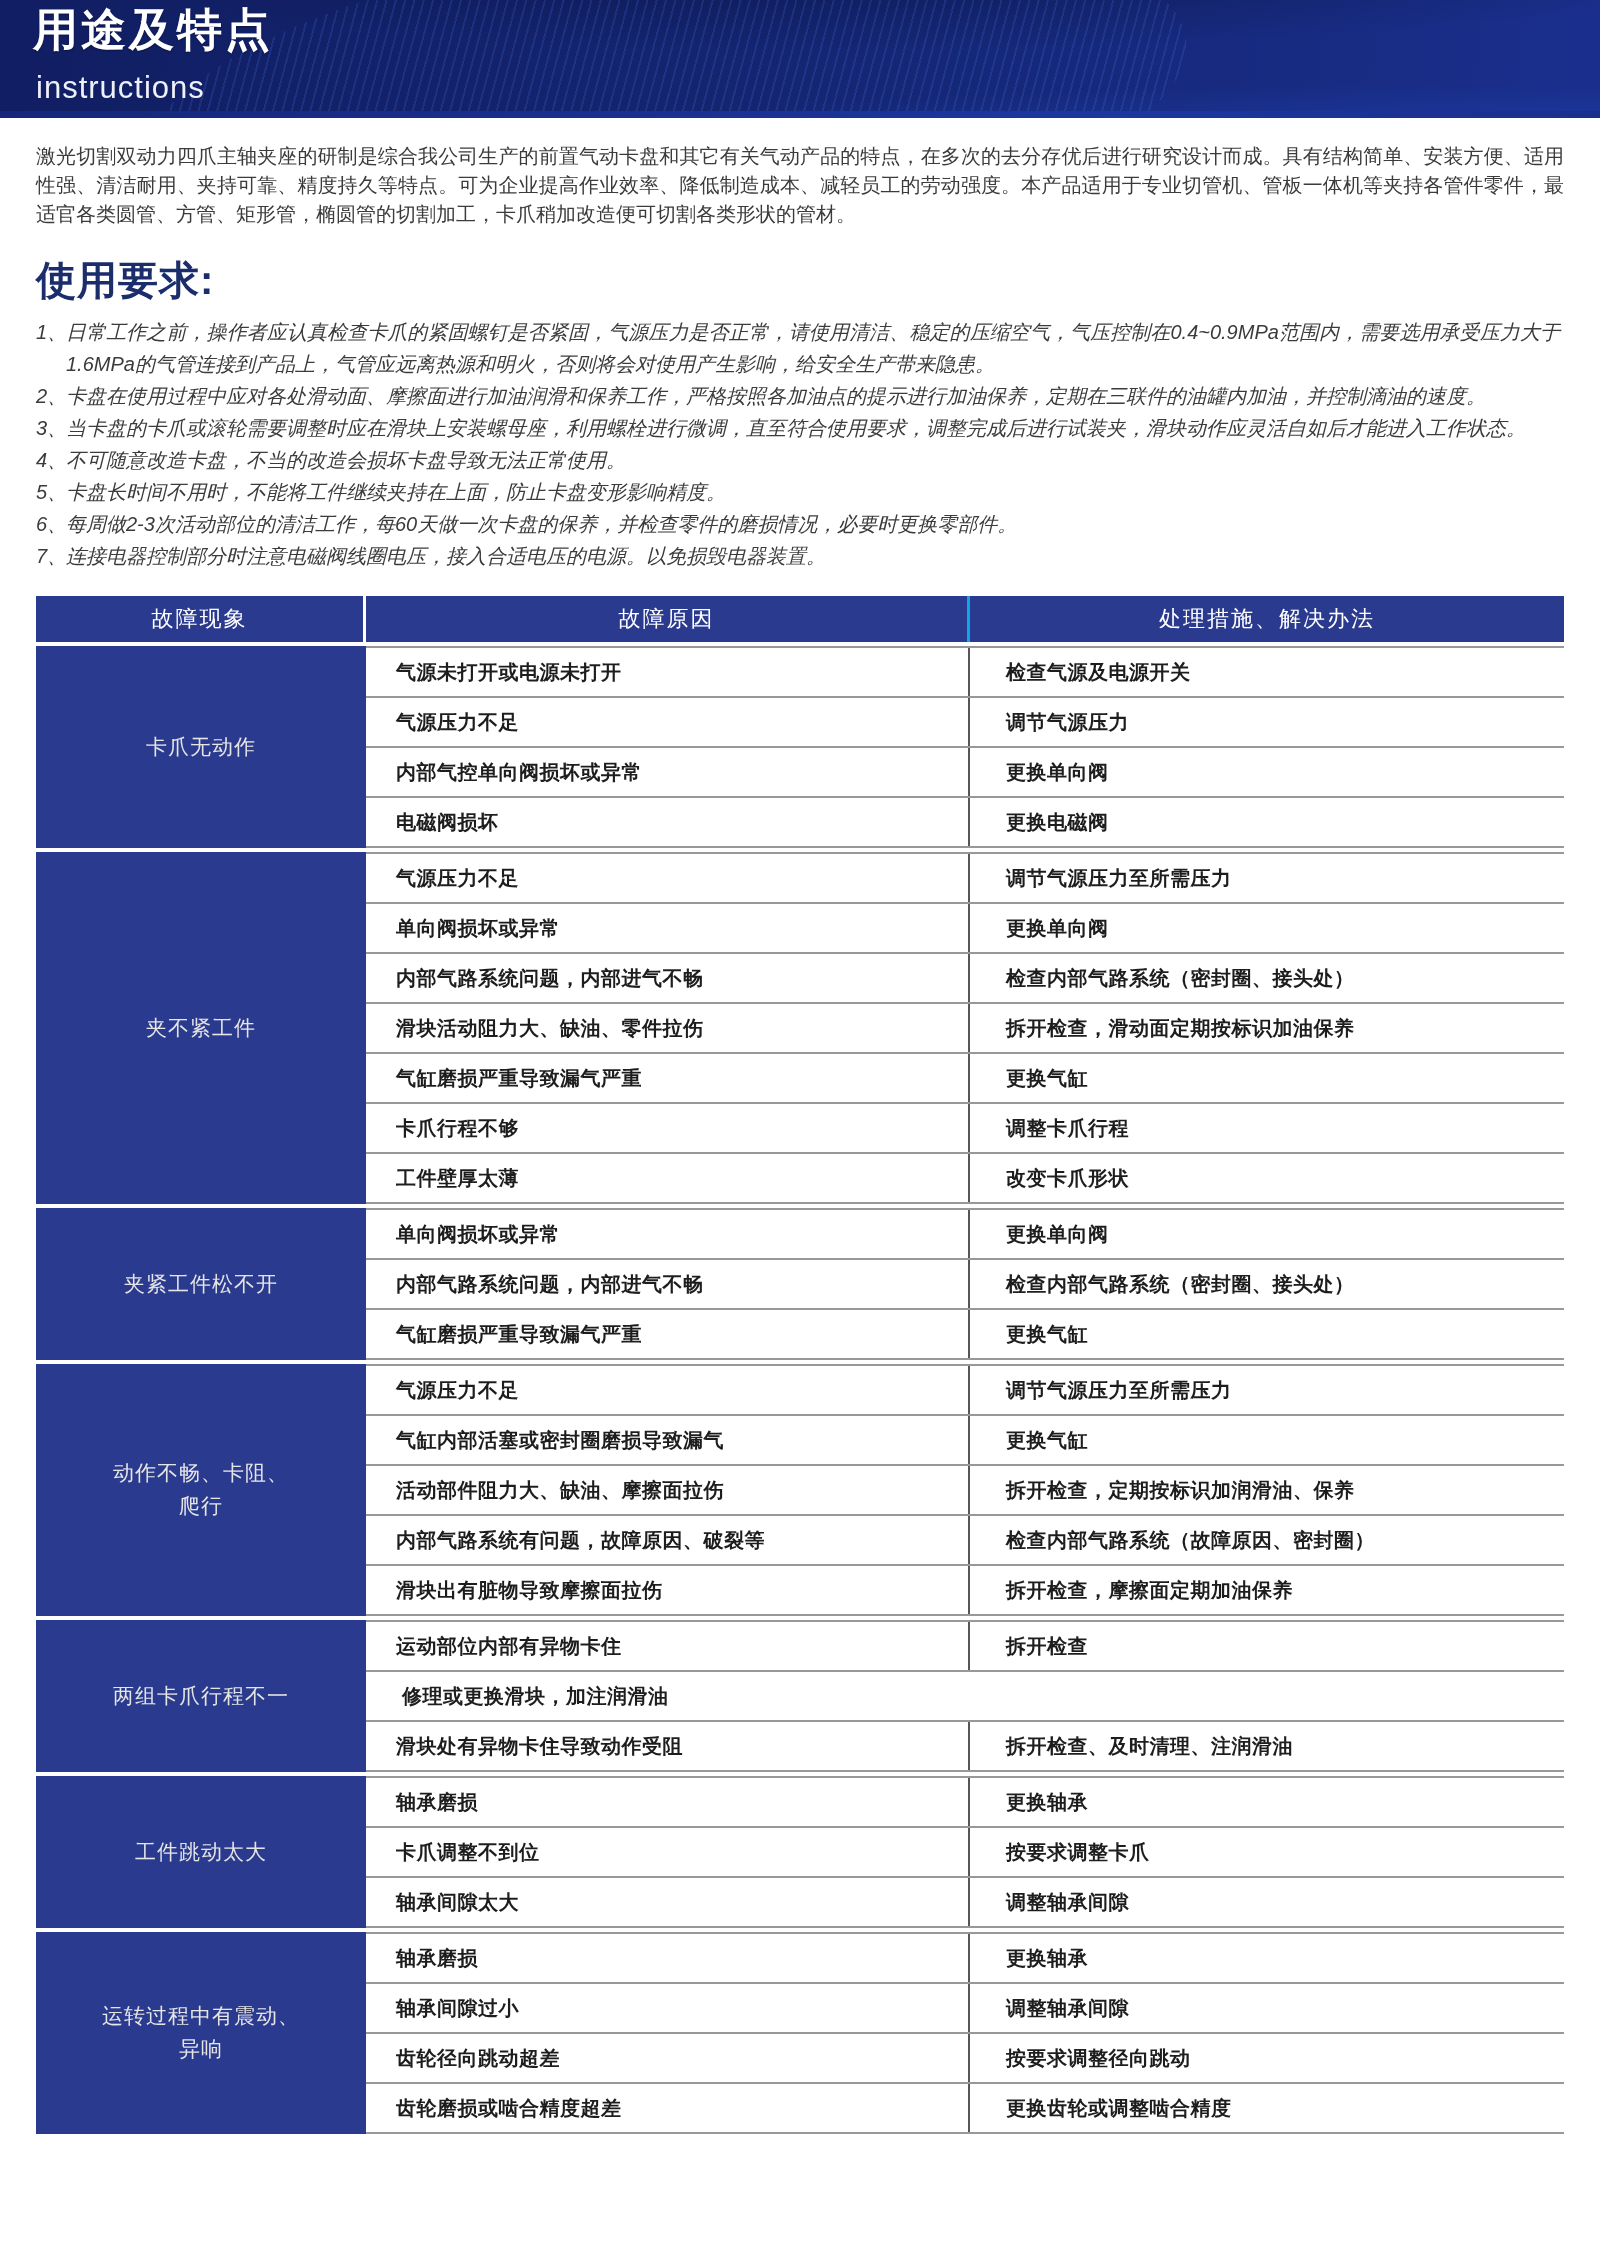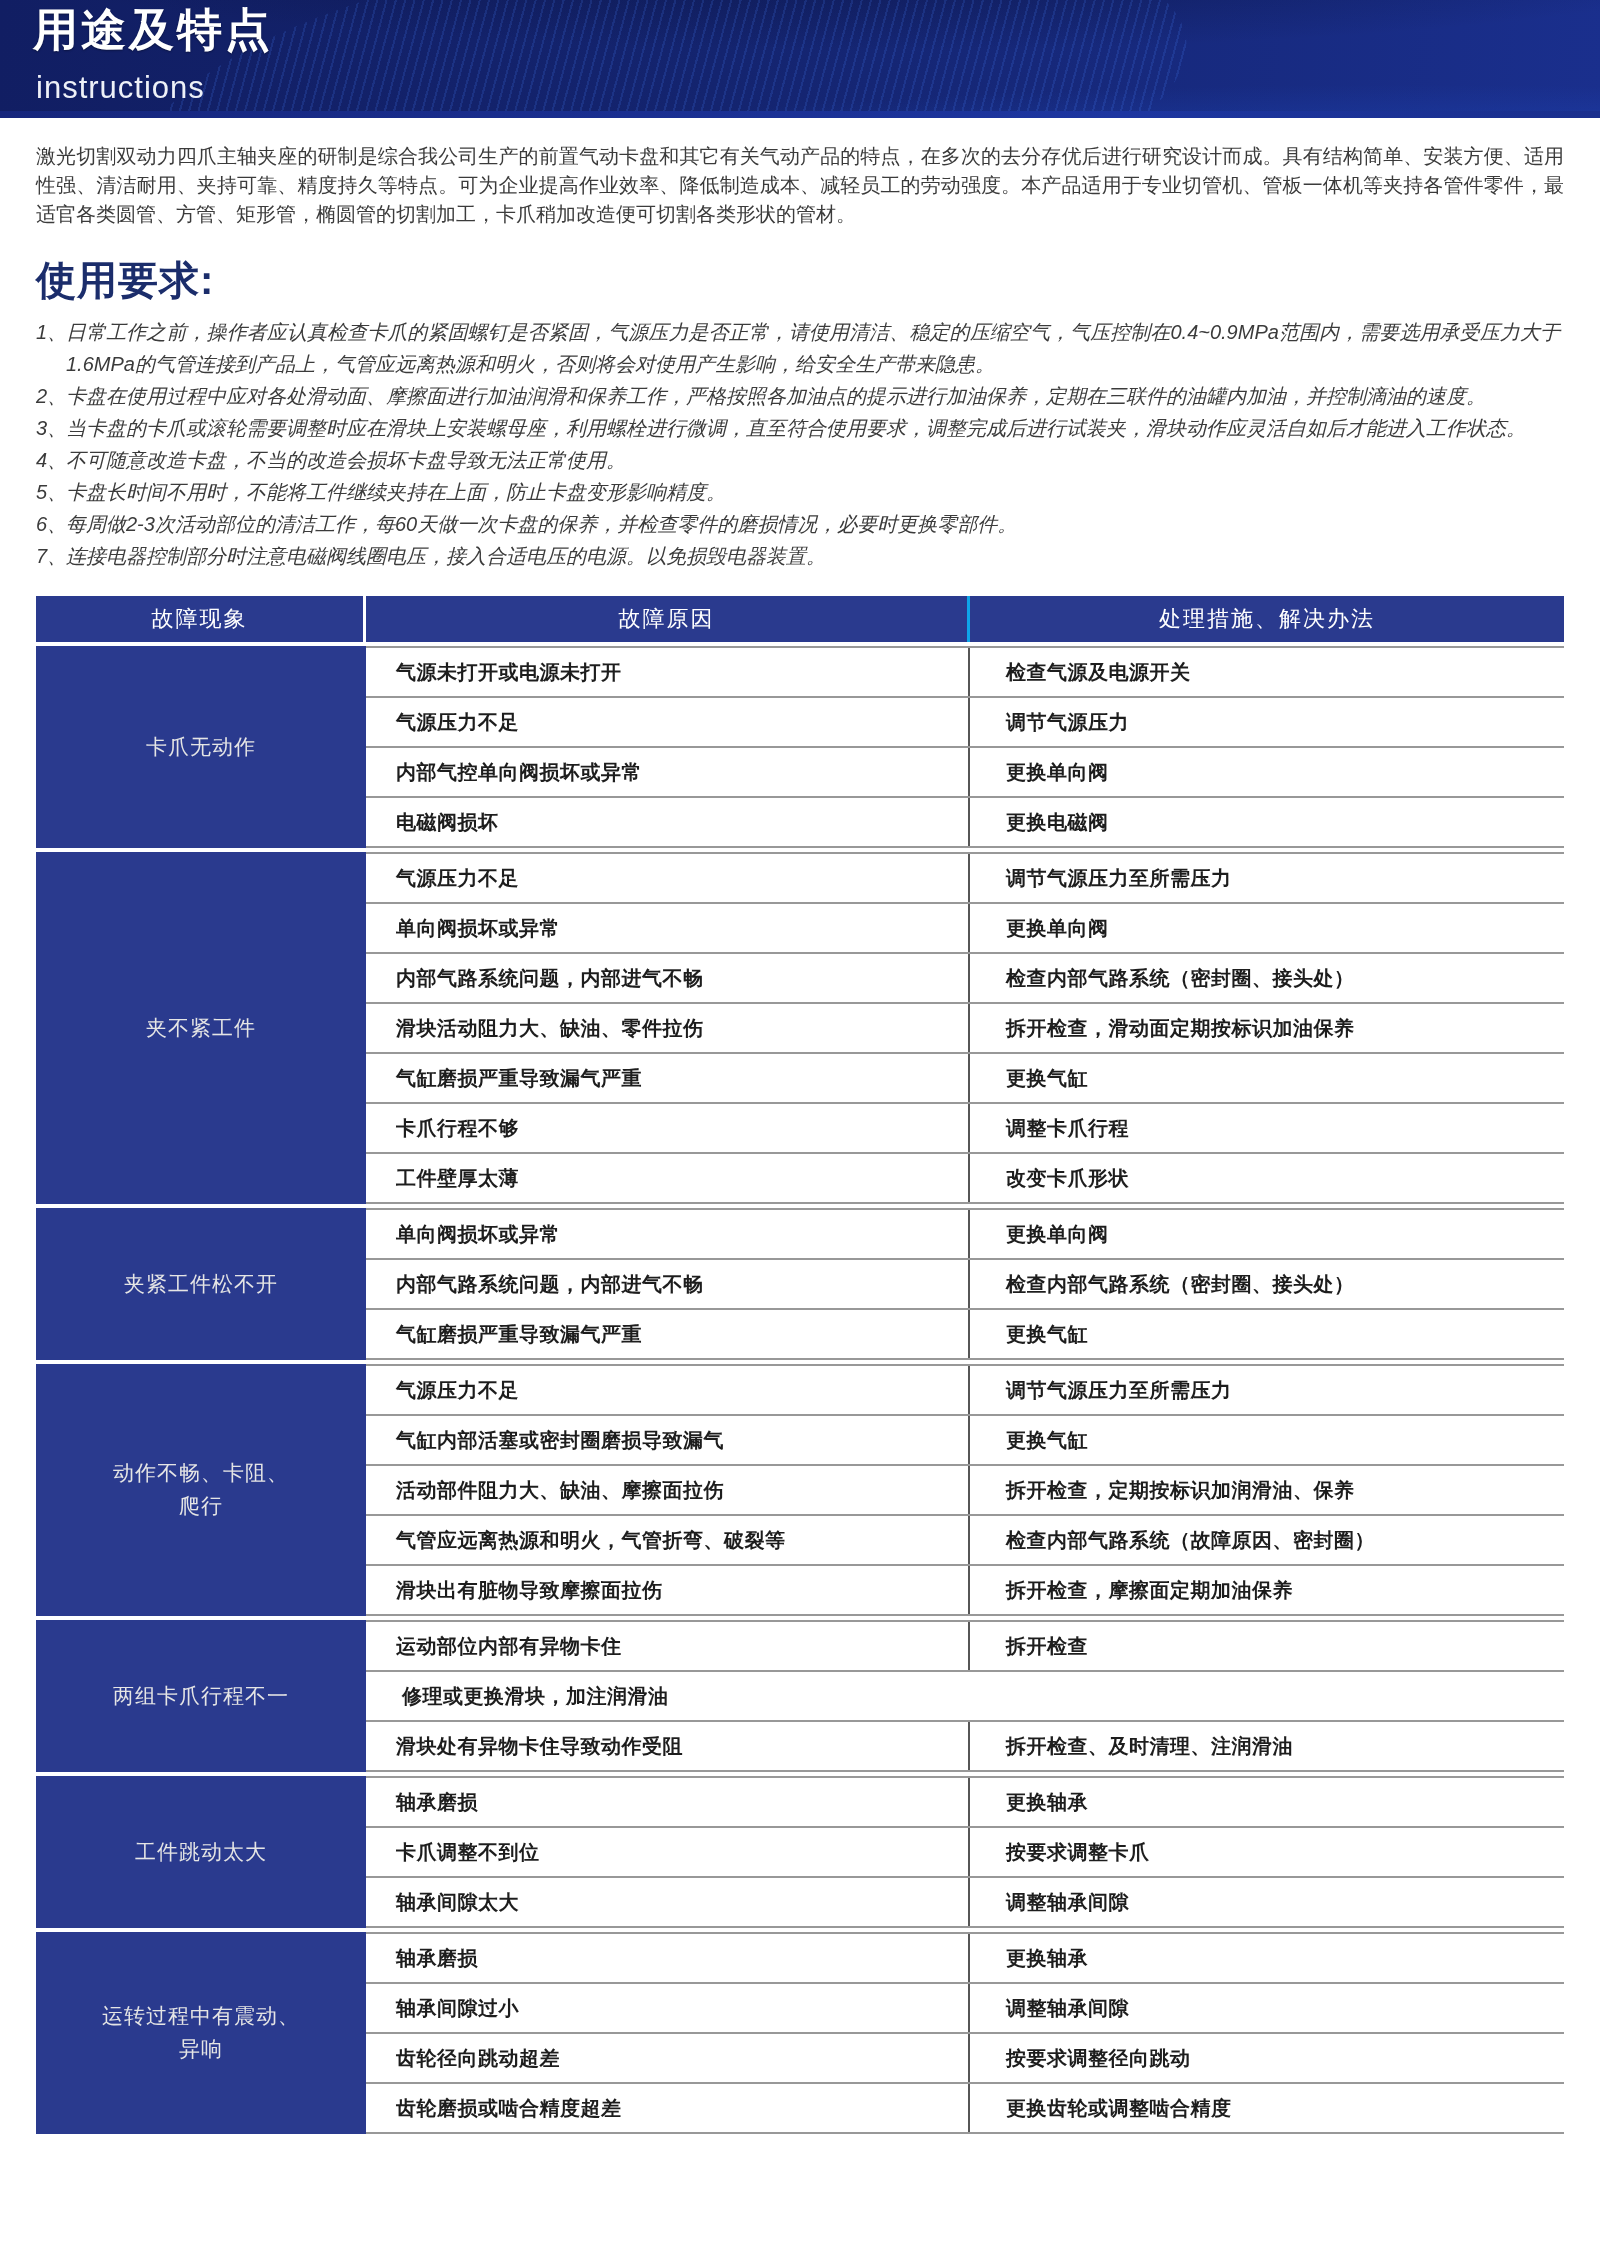--- a/index.html
+++ b/index.html
@@ -253,21 +253,21 @@
           </div>
           <div class="trow">
             <div class="tcell cause">气缸内部活塞或密封圈磨损导致漏气</div>
             <div class="tcell fix">更换气缸</div>
           </div>
           <div class="trow">
             <div class="tcell cause">活动部件阻力大、缺油、摩擦面拉伤</div>
             <div class="tcell fix">拆开检查，定期按标识加润滑油、保养</div>
           </div>
           <div class="trow">
-            <div class="tcell cause">气管应远离热源和明火，气管折弯、破裂等</div>
+            <div class="tcell cause">内部气路系统有问题，故障原因、破裂等</div>
             <div class="tcell fix">检查内部气路系统（故障原因、密封圈）</div>
           </div>
           <div class="trow">
             <div class="tcell cause">滑块出有脏物导致摩擦面拉伤</div>
             <div class="tcell fix">拆开检查，摩擦面定期加油保养</div>
           </div>
         </div>
       </div>
       <div class="tgroup">
         <div class="tphen">两组卡爪行程不一</div>

